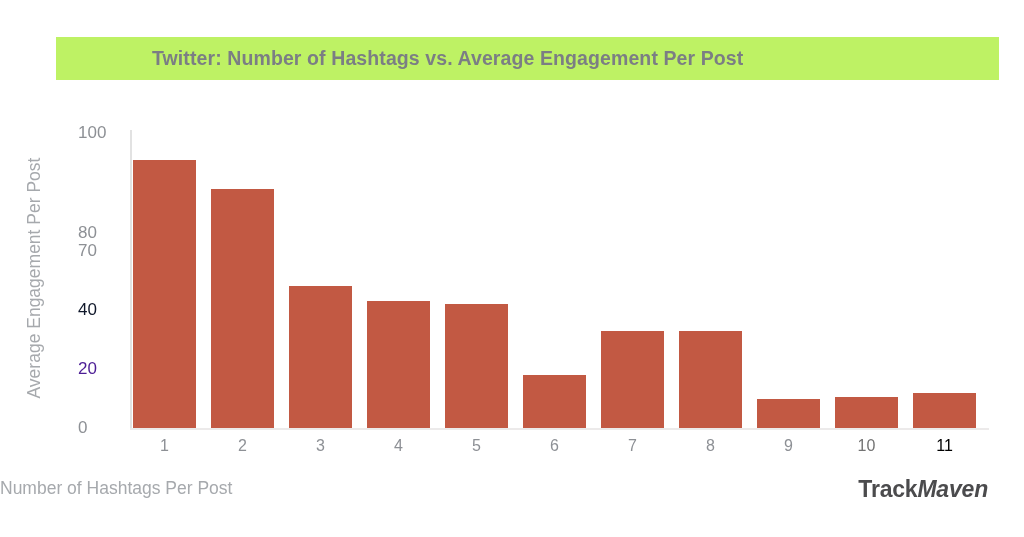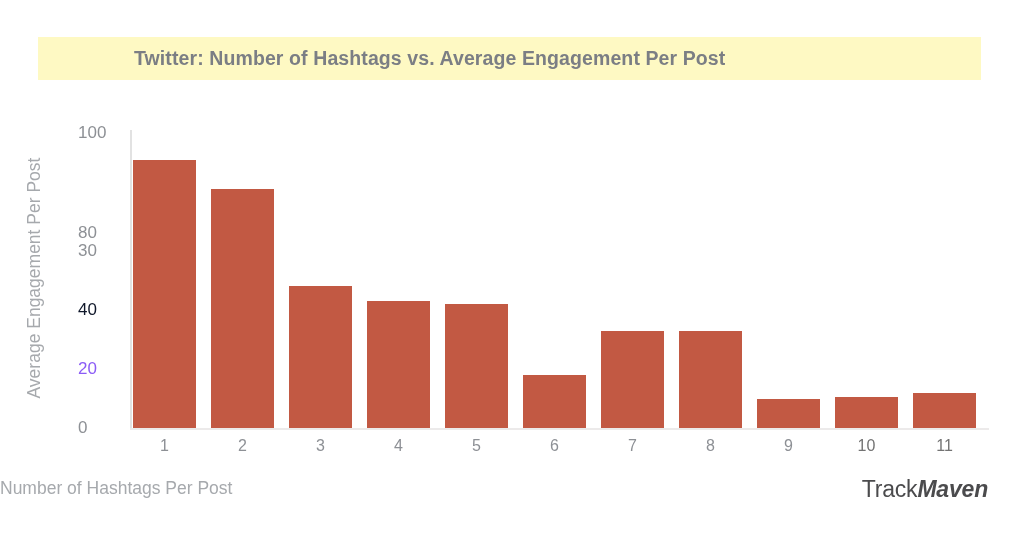--- a/index.html
+++ b/index.html
@@ -18,25 +18,25 @@
   #chart-root {
     position: absolute;
     left: 0; top: 0;
     width: 1024px;
     height: 537px;
   }
 
   
   .title-banner {
     position: absolute;
-    left: 38px;
+    left: 56px;
     top: 37px;
     width: 943px;
     height: 43px;
-    background: #fef9c3;
+    background: #bef264;
   }
   .title-text {
     position: absolute;
     left: 96px;
     top: 10px;
     font-size: 19.5px;
     font-weight: bold;
     color: #7b7e84;
     letter-spacing: 0.1px;
     white-space: nowrap;
@@ -140,40 +140,40 @@
   
   .brand {
     position: absolute;
     right: 36px;
     top: 476px;
     font-size: 23px;
     color: #4b4b4d;
     letter-spacing: -0.2px;
     white-space: nowrap;
   }
-  .brand .light { font-weight: normal; text-align: center; }
+  .brand .light { font-weight: bold; text-align: center; }
   .brand .bold  { font-weight: bold; font-style: italic; }
 </style>
 </head>
 <body>
 
 <div id="chart-root">
 
   <div class="title-banner">
     <div class="title-text">Twitter: Number of Hashtags vs. Average Engagement Per Post</div>
   </div>
 
   <div class="y-axis-spine"></div>
   <div class="x-axis-spine"></div>
 
   <div class="yticks-wrap" id="yticks">
       <div class="ytick" style="top: 295px; color: rgb(141, 144, 149);">0</div>
-      <div class="ytick" style="top: 236px; color: #8b5cf6;">20</div>
+      <div class="ytick" style="top: 236px; color: #4c1d95;">20</div>
       <div class="ytick" style="top: 177px; color: #0f172a;">40</div>
-      <div class="ytick" style="top: 118px; color: rgb(141, 144, 149);">30</div>
+      <div class="ytick" style="top: 118px; color: rgb(141, 144, 149);">70</div>
       <div class="ytick" style="top: 59px; color: rgb(141, 144, 149); margin-top: 41px;">80</div>
       <div class="ytick" style="top: 0px; color: rgb(141, 144, 149);">100</div>
     </div>
 
   <div class="plot" id="plot">
       <div class="bar" style="left: 0px; width: 63px; height: 268.45px; background: rgb(194, 89, 67);"></div>
       <div class="bar" style="left: 78px; width: 63px; height: 238.95px; background: rgb(194, 89, 67);"></div>
       <div class="bar" style="left: 156px; width: 63px; height: 141.6px; background: rgb(194, 89, 67);"></div>
       <div class="bar" style="left: 234px; width: 63px; height: 126.85px; background: rgb(194, 89, 67);"></div>
       <div class="bar" style="left: 312px; width: 63px; height: 123.9px; background: rgb(194, 89, 67);"></div>
@@ -189,21 +189,21 @@
       <div class="xtick" style="left: 0px; color: rgb(141, 144, 149);">1</div>
       <div class="xtick" style="left: 78px; color: rgb(141, 144, 149);">2</div>
       <div class="xtick" style="left: 156px; color: rgb(141, 144, 149);">3</div>
       <div class="xtick" style="left: 234px; color: rgb(141, 144, 149);">4</div>
       <div class="xtick" style="left: 312px; color: rgb(141, 144, 149);">5</div>
       <div class="xtick" style="left: 390px; color: rgb(141, 144, 149);">6</div>
       <div class="xtick" style="left: 468px; color: rgb(141, 144, 149);">7</div>
       <div class="xtick" style="left: 546px; color: rgb(141, 144, 149);">8</div>
       <div class="xtick" style="left: 624px; color: rgb(141, 144, 149);">9</div>
       <div class="xtick" style="left: 702px; color: #737373;">10</div>
-      <div class="xtick" style="left: 780px; color: #737373;">11</div>
+      <div class="xtick" style="left: 780px; color: #000000;">11</div>
     </div>
 
   <div class="xaxis-title">Number of Hashtags Per Post</div>
 
   <div class="yaxis-title">Average Engagement Per Post</div>
 
   <div class="brand">
     <span class="light">Track</span><span class="bold">Maven</span>
   </div>
 

